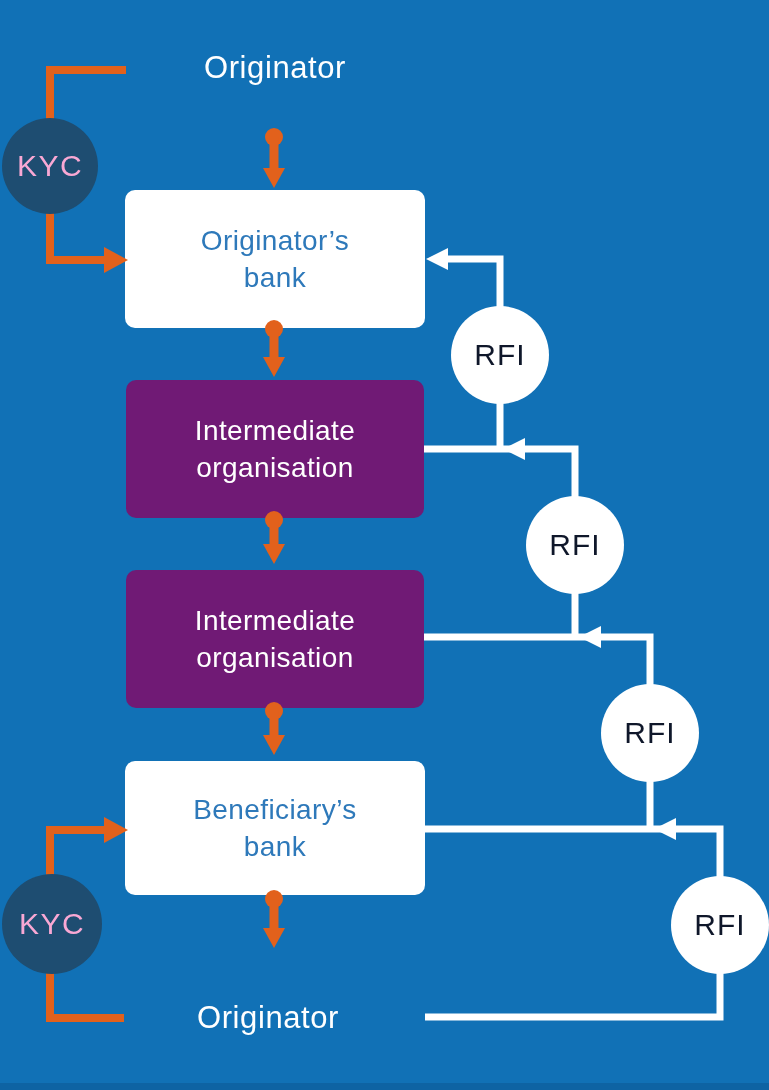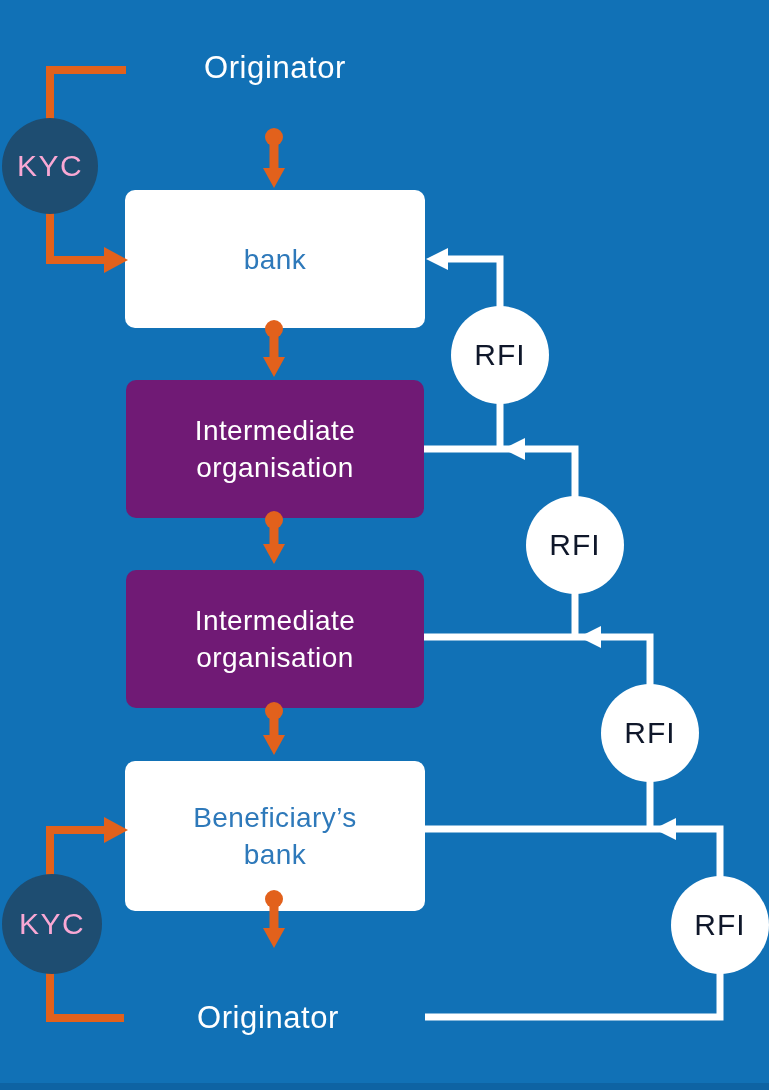--- a/index.html
+++ b/index.html
@@ -29,21 +29,21 @@
     font-size: 28px;
     line-height: 37px;
     letter-spacing: 0.4px;
     z-index: 1;
   }
   .node-box.white { background: #ffffff; color: #2e79ba; }
   .node-box.gray  { background: #701a75; color: #ffffff; }
   #box-originator-bank  { left: 125px; top: 190px; width: 300px; height: 138px; }
   #box-intermediate-1   { left: 126px; top: 380px; width: 298px; height: 138px; }
   #box-intermediate-2   { left: 126px; top: 570px; width: 298px; height: 138px; }
-  #box-beneficiary-bank { left: 125px; top: 761px; width: 300px; height: 150px; }
+  #box-beneficiary-bank { left: 125px; top: 761px; width: 300px; height: 134px; }
 
   .endpoint-label {
     position: absolute;
     color: #ffffff;
     font-size: 31px;
     line-height: 40px;
     letter-spacing: 0.6px;
     text-align: center;
     z-index: 2;
     width: 300px;
@@ -86,20 +86,21 @@
 </style>
 </head>
 <body>
 
 <div class="stage">
 
   <div class="endpoint-label" id="label-originator">Originator</div>
   <div class="endpoint-label" id="label-beneficiary">Originator</div>
 
   <div class="node-box white" id="box-originator-bank">
+    <span>Originator’s</span>
     <span>bank</span>
   </div>
   <div class="node-box gray" id="box-intermediate-1">
     <span>Intermediate</span>
     <span>organisation</span>
   </div>
   <div class="node-box gray" id="box-intermediate-2">
     <span>Intermediate</span>
     <span>organisation</span>
   </div>

